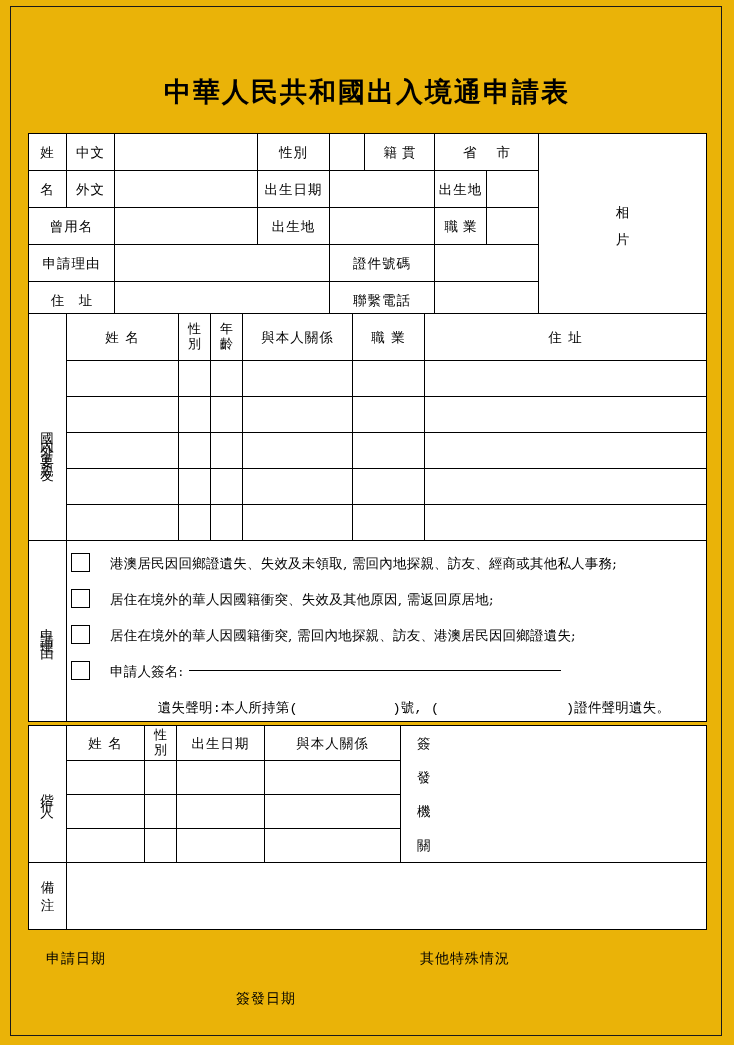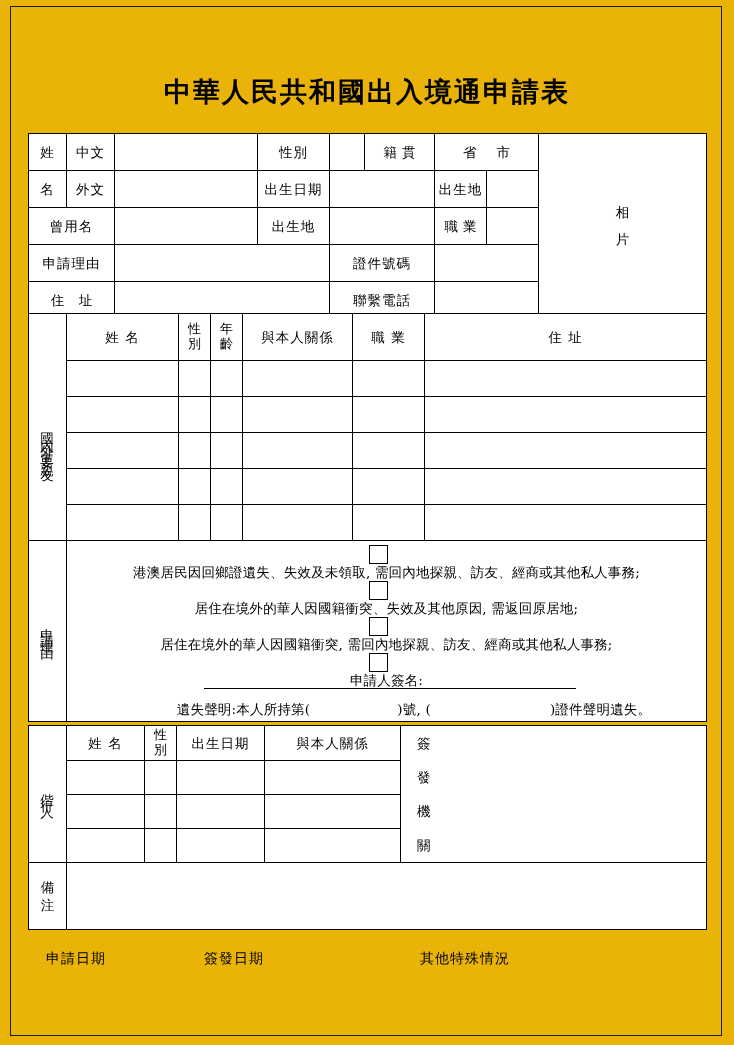--- a/index.html
+++ b/index.html
@@ -133,21 +133,20 @@
   .reason-body {
     text-align: left;
     padding: 12px 10px 10px 12px;
     box-sizing: border-box;
     height: 100%;
   }
   .reason-row {
     display: flex;
     align-items: center;
     height: 36px;
-    flex-direction: column;
   }
   .chk {
     width: 19px;
     height: 19px;
     border: 1.6px solid #000;
     box-sizing: border-box;
     flex: 0 0 auto;
     margin-left: 4px;
     margin-right: 20px;
     background: #fff;
@@ -163,20 +162,21 @@
     width: 372px;
     margin-left: 6px;
     vertical-align: -3px;
   }
   .declare {
     margin-top: 12px;
     margin-left: 55px;
     font-size: 13.5px;
     white-space: nowrap;
     letter-spacing: 0.2px;
+    font-family: Liberation Mono, monospace;
   }
   .gap-s { display: inline-block; width: 78px; }
   .gap-l { display: inline-block; width: 110px; }
 
   
   #t-companions { left: 28px; top: 725px; width: 678px; }
   #t-companions td { height: 33px; }
   #t-companions .hdr { height: 34px; }
   .issue-cell { text-align: left; }
 
@@ -193,21 +193,21 @@
     height: 22px;
     font-size: 14px;
     white-space: nowrap;
   }
   .foot-item {
     position: absolute;
     top: 0;
     letter-spacing: 1px;
   }
   #foot-apply-date { left: 18px; }
-  #foot-issue-date { left: 176px; }
+  #foot-issue-date { left: 208px; margin-top: 40px; }
   #foot-signature  { left: 392px; }
 </style>
 </head>
 <body>
 
 <div id="page">
 
   <div id="page-frame"></div>
 
   <div id="form-title">中華人民共和國出入境通申請表</div>
@@ -382,21 +382,21 @@
             <span class="reason-text">港澳居民因回鄉證遺失、失效及未領取, 需回內地探親、訪友、經商或其他私人事務;</span>
           </div>
 
           <div class="reason-row">
             <span class="chk"></span>
             <span class="reason-text">居住在境外的華人因國籍衝突、失效及其他原因, 需返回原居地;</span>
           </div>
 
           <div class="reason-row">
             <span class="chk"></span>
-            <span class="reason-text">居住在境外的華人因國籍衝突, 需回內地探親、訪友、經商或其他私人事務;</span>
+            <span class="reason-text">居住在境外的華人因國籍衝突, 需回內地探親、訪友、港澳居民因回鄉證遺失;</span>
           </div>
 
           <div class="reason-row">
             <span class="chk"></span>
             <span class="reason-text">申請人簽名:</span>
             <span class="other-line"></span>
           </div>
 
           <div class="declare">
             <span>遺失聲明:本人所持第(</span>

